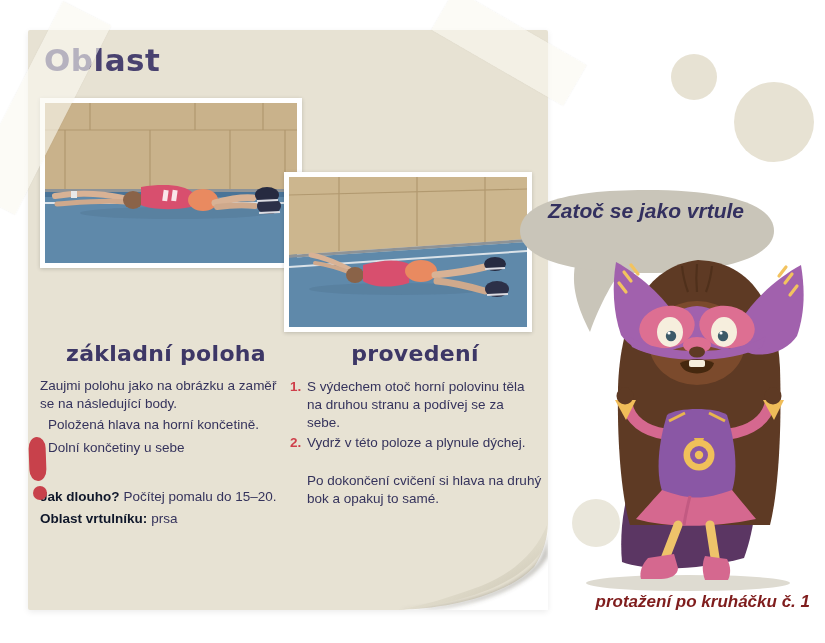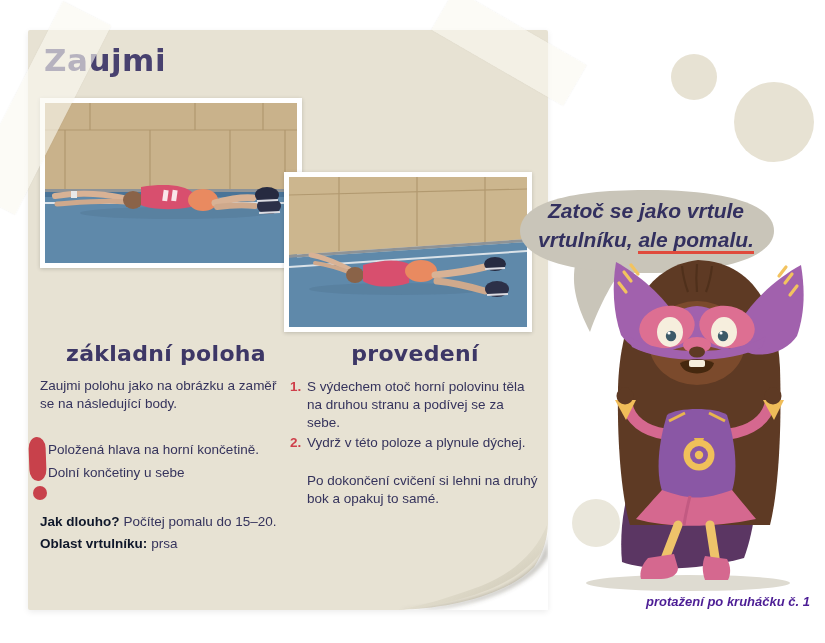--- a/index.html
+++ b/index.html
@@ -44,21 +44,21 @@
 
   
   .col{position:absolute;z-index:4;color:#35335c;font-size:13.5px;line-height:18px;}
   .col-left{left:40px;top:345px;width:252px;}
   .col-right{left:290px;top:345px;width:250px;}
   .section-heading{
     font-family:"DejaVu Sans",sans-serif;font-weight:bold;
     font-size:22px;color:#3d3766;text-align:center;letter-spacing:0.3px;
   }
   .intro{margin-top:14px;}
-  .points{margin-top:25px;line-height:23px;padding-left:8px;}
+  .points{line-height:23px;padding-left:8px;}
   .meta{margin-top:27px;line-height:22px;}
   .meta b{color:#0f172a;}
   .meta .val{margin-left:4px;}
 
   .steps{margin-top:15px;}
   .step{display:flex;margin-top:2px;}
   .step-num{color:#cf3f4a;font-weight:bold;width:17px;flex:0 0 17px;}
   .step-text{flex:1;}
   .note{margin-top:20px;margin-left:17px;width:238px;}
 
@@ -80,35 +80,35 @@
 
   
   .character-svg{position:absolute;left:570px;top:248px;z-index:9;}
 
   
   .curl-svg{position:absolute;left:348px;top:522px;z-index:5;}
 
   
   .footer{
     position:absolute;right:15px;top:592px;z-index:4;text-align:left;
-    font-style:italic;font-weight:bold;font-size:13px;line-height:19px;color:#4c1d95;
+    font-style:italic;font-weight:bold;font-size:17px;line-height:19px;color:#7f1d1d;
   }
 </style>
 </head>
 <body>
 
 <div class="deco-circle circle-small"></div>
 <div class="deco-circle circle-large"></div>
 <div class="deco-circle circle-bottom"></div>
 
 <div class="card"></div>
 <div class="tape tape-left"></div>
 <div class="tape tape-right"></div>
 
-<div class="title">Zaujmi</div>
+<div class="title">Oblast</div>
 
 <div class="photo photo-1">
   <svg width="252" height="160" viewBox="0 0 252 160">
     <rect x="0" y="0" width="252" height="88" fill="#c9b28b"></rect>
     <g stroke="#ab9268" stroke-width="1.2" opacity="0.8">
       <line x1="0" y1="27" x2="252" y2="27"></line>
       <line x1="45" y1="0" x2="45" y2="27"></line>
       <line x1="150" y1="0" x2="150" y2="27"></line>
       <line x1="218" y1="0" x2="218" y2="27"></line>
       <line x1="20" y1="27" x2="20" y2="88"></line>
@@ -183,21 +183,21 @@
   <div class="steps">
     <div class="step">
       <span class="step-num">1.</span>
       <span class="step-text">S výdechem otoč horní polovinu těla na druhou stranu a podívej se za sebe.</span>
     </div>
     <div class="step">
       <span class="step-num">2.</span>
       <span class="step-text">Vydrž v této poloze a plynule dýchej.</span>
     </div>
   </div>
-  <div class="note">Po dokončení cvičení si lehni na druhý bok a opakuj to samé.</div>
+  <div class="note">Po dokončení cvičení si hlava na druhý bok a opakuj to samé.</div>
 </div>
 
 <div class="excl-body"></div>
 <div class="excl-dot"></div>
 
 <svg class="curl-svg" width="200" height="88" viewBox="0 0 200 88">
   <defs>
     <linearGradient id="curlGrad" x1="0" y1="0" x2="1" y2="1">
       <stop offset="0" stop-color="#f2efe5"></stop>
       <stop offset="0.6" stop-color="#ddd8c7"></stop>
@@ -211,21 +211,20 @@
   <path d="M 52 88 C 115 84, 166 68, 190 40 C 196 30, 199 18, 200 8 L 200 34 C 188 57, 150 78, 95 86 C 80 88, 65 88, 52 88 Z" fill="rgba(95,90,74,0.38)" filter="url(#soft)"></path>
   <path d="M 50 88 C 120 82, 172 60, 193 30 C 197 21, 199 11, 199 3 C 189 28, 168 50, 133 64 C 103 75, 74 84, 50 88 Z" fill="url(#curlGrad)"></path>
 </svg>
 
 <svg class="bubble-svg" width="330" height="160" viewBox="0 0 330 160">
   <path d="M 86 78 C 80 104, 88 126, 100 150 C 110 122, 124 96, 136 83 Z" fill="#c9c5b9"></path>
   <path d="M 30 49 C 30 23, 72 8, 156 8 C 240 8, 284 23, 284 49 C 284 73, 240 91, 156 91 C 72 91, 30 74, 30 49 Z" fill="#c9c5b9"></path>
 </svg>
 <div class="bubble-text">
   <div>Zatoč se jako vrtule</div>
-  <div><span>vrtulníku, </span><span class="underline-red">ale pomalu.</span></div>
 </div>
 
 <svg class="character-svg" width="255" height="345" viewBox="0 0 255 345">
   <ellipse cx="118" cy="335" rx="102" ry="8" fill="#dedbd1"></ellipse>
 
   <path d="M 100 167 L 182 170 C 192 215, 188 272, 174 310 C 128 323, 76 323, 52 314 C 47 258, 66 203, 100 167 Z" fill="#5b3663"></path>
 
   <path d="M 128 12 C 75 18, 50 70, 48 140 C 47 200, 52 250, 60 277 L 200 277 C 208 245, 212 185, 210 120 C 207 55, 180 14, 128 12 Z" fill="#5e3a24"></path>
 
   <path d="M 95 186 C 74 183, 60 172, 57 156" stroke="#d5688f" stroke-width="11" fill="none" stroke-linecap="round"></path>

